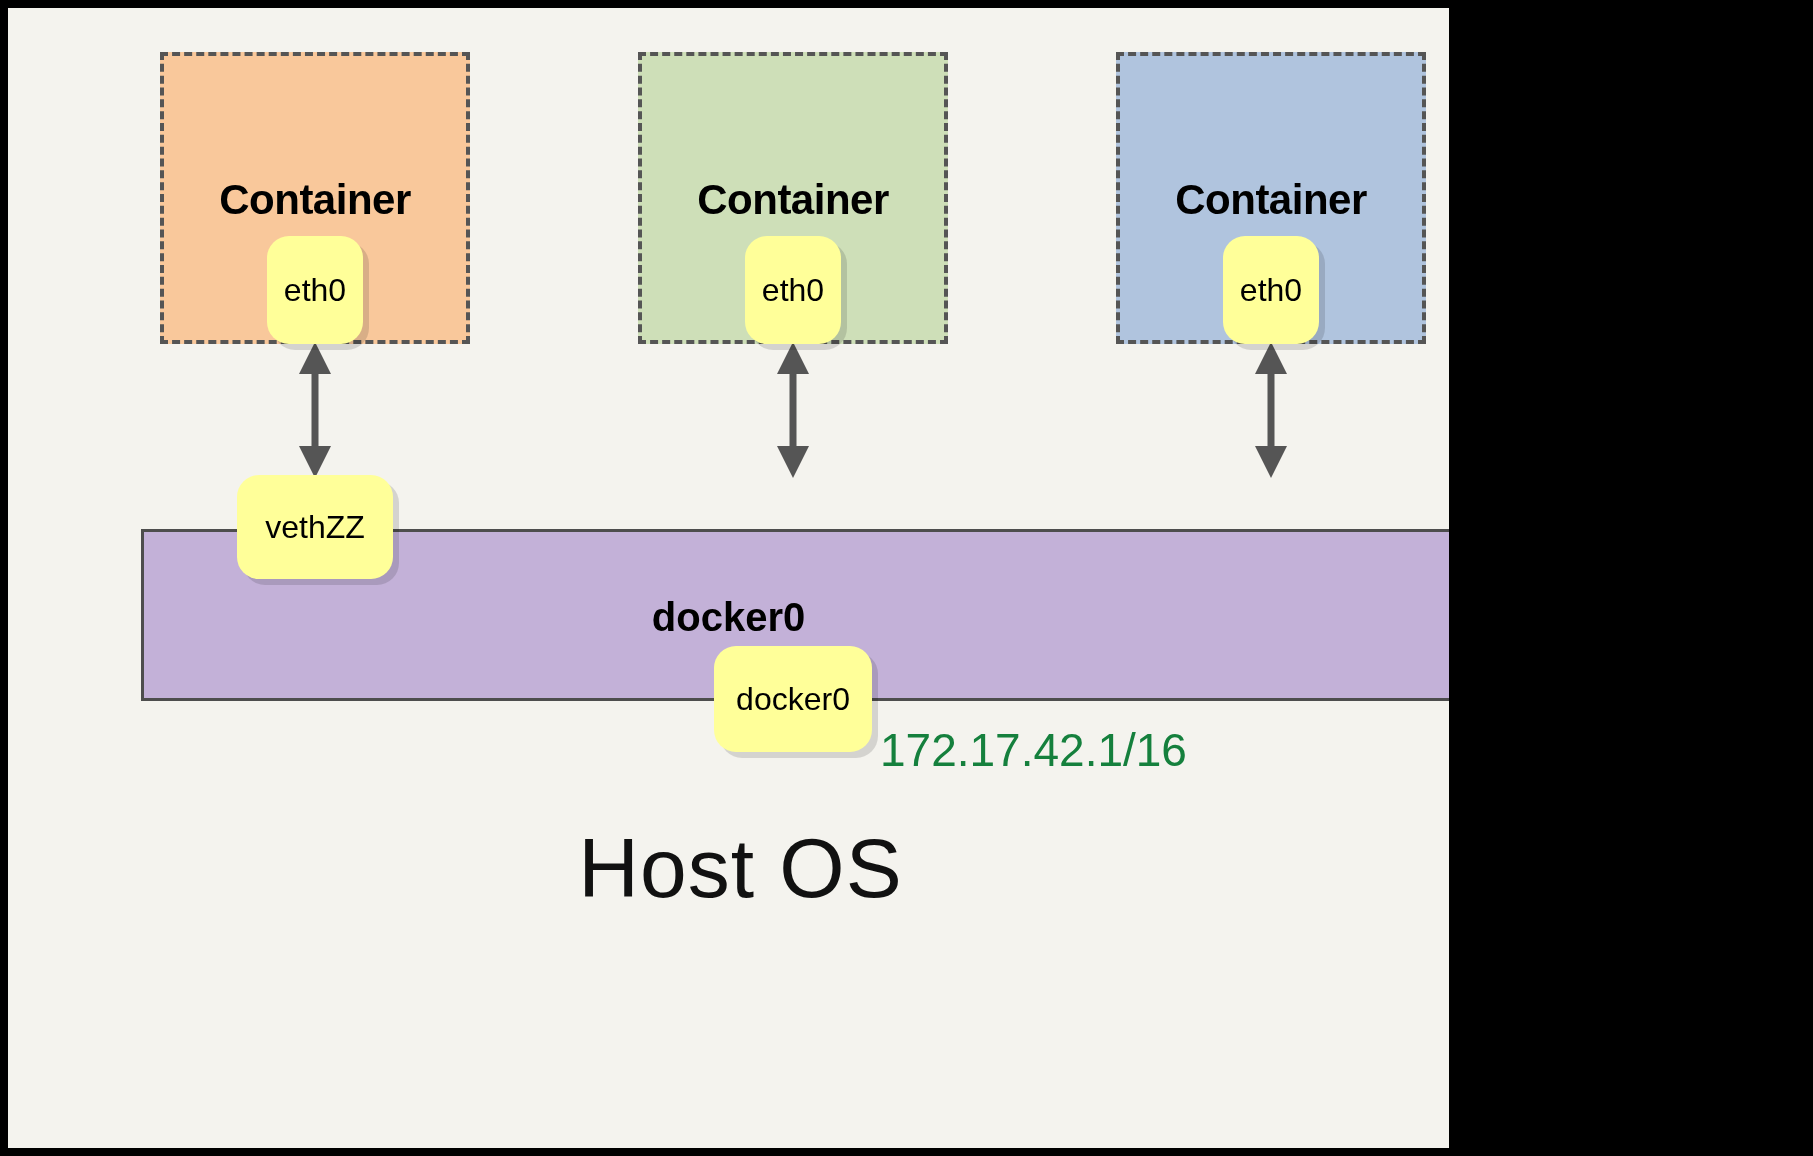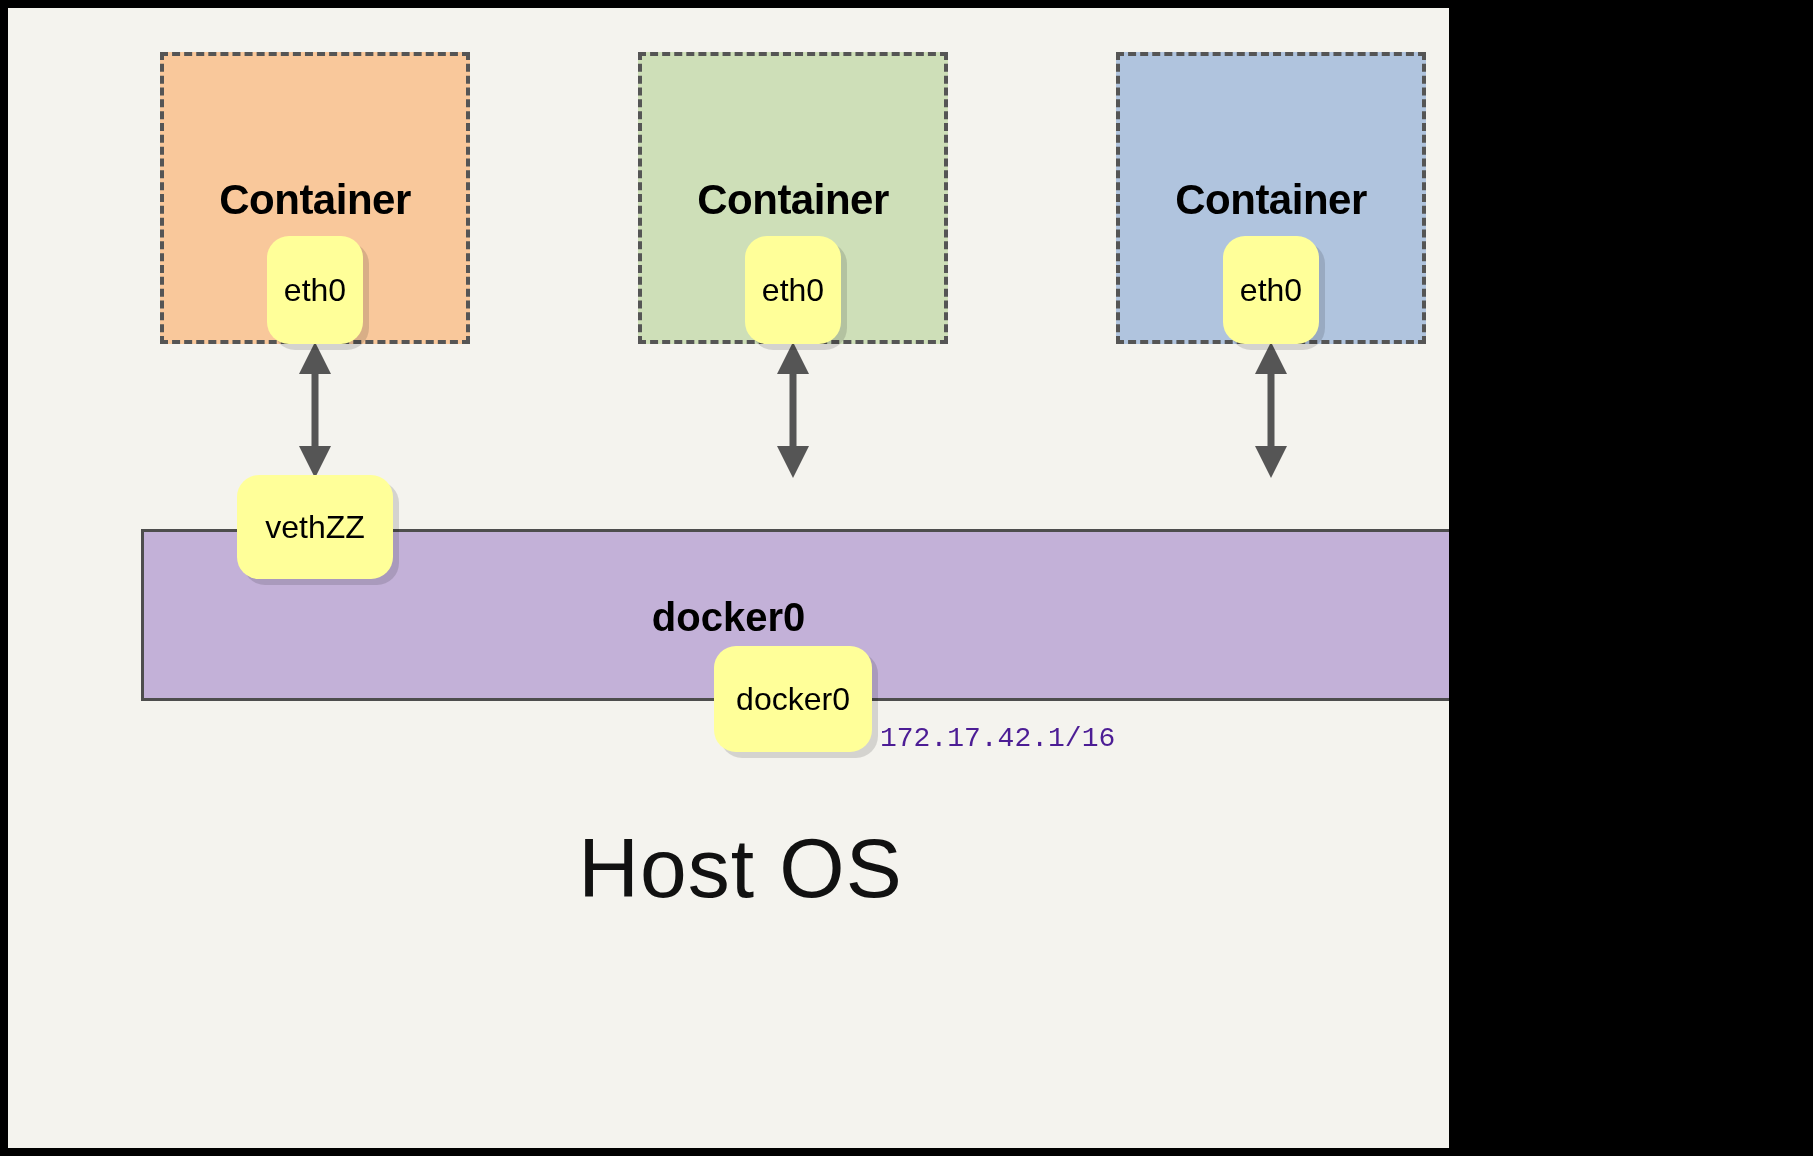--- a/index.html
+++ b/index.html
@@ -62,25 +62,24 @@
 
   
   .arrow{
     position:absolute;
     z-index:5;
   }
 
   
   #ip-label{
     position:absolute;
-    font-size:28px;
-    color:#4c1d95;
+    font-size:46px;
+    color:#15803d;
     white-space:nowrap;
     z-index:25;
-    font-family:Liberation Mono, monospace;
   }
 
   
   #host-os{
     position:absolute;
     left:0; right:0;
     text-align:center;
     font-size:84px;
     font-weight:300;
     color:#111;

